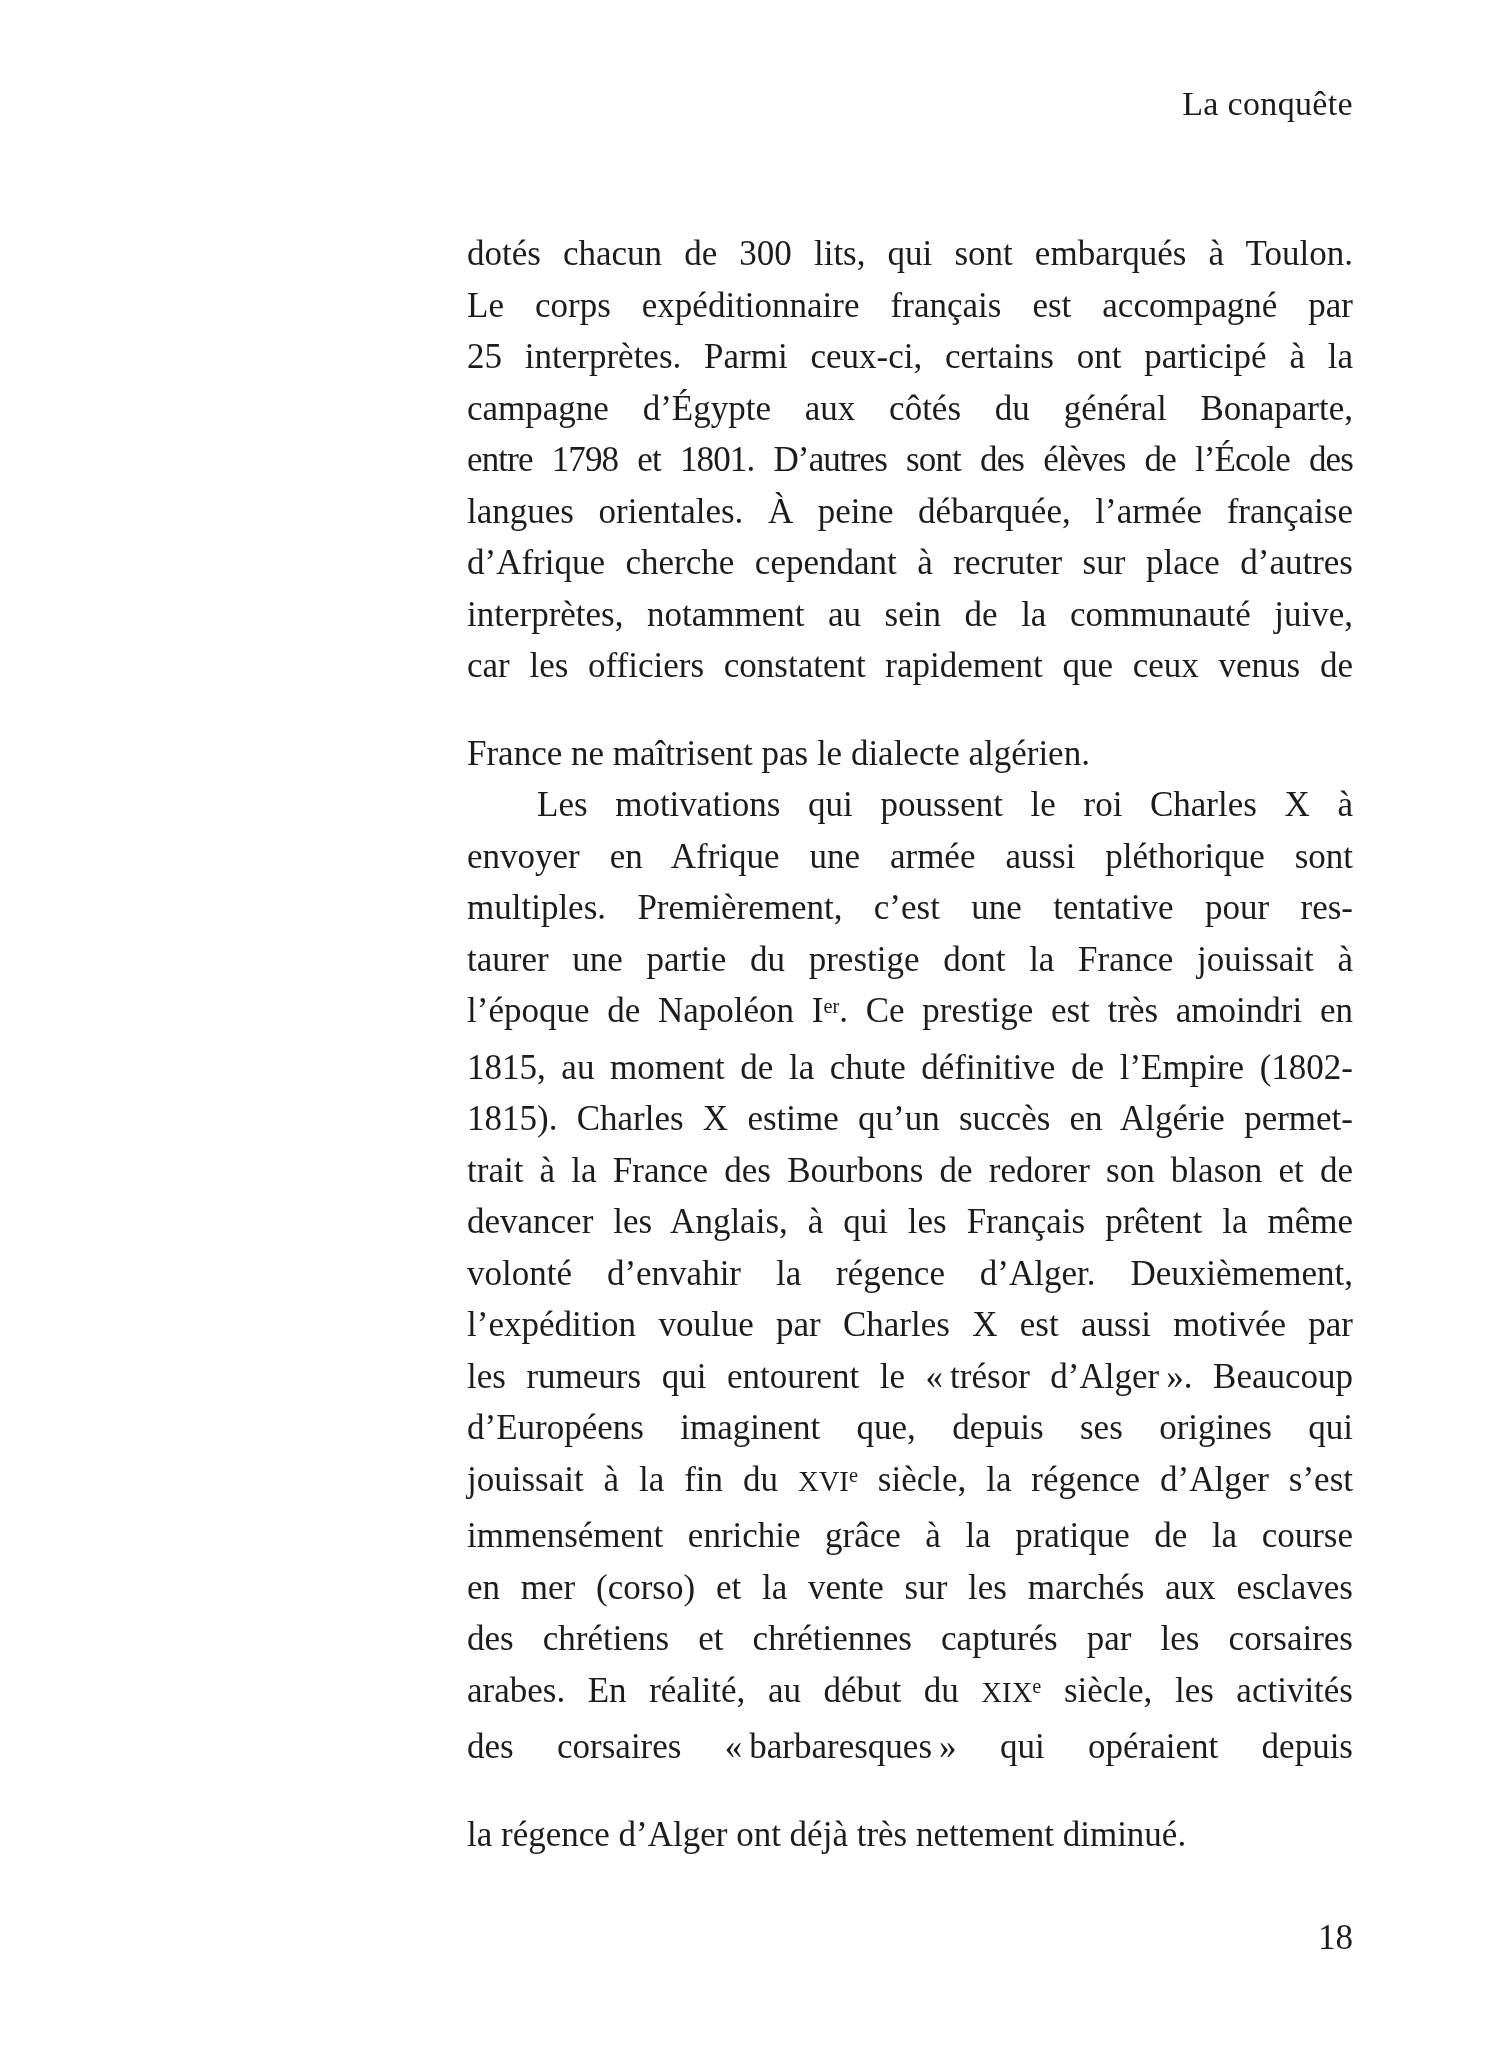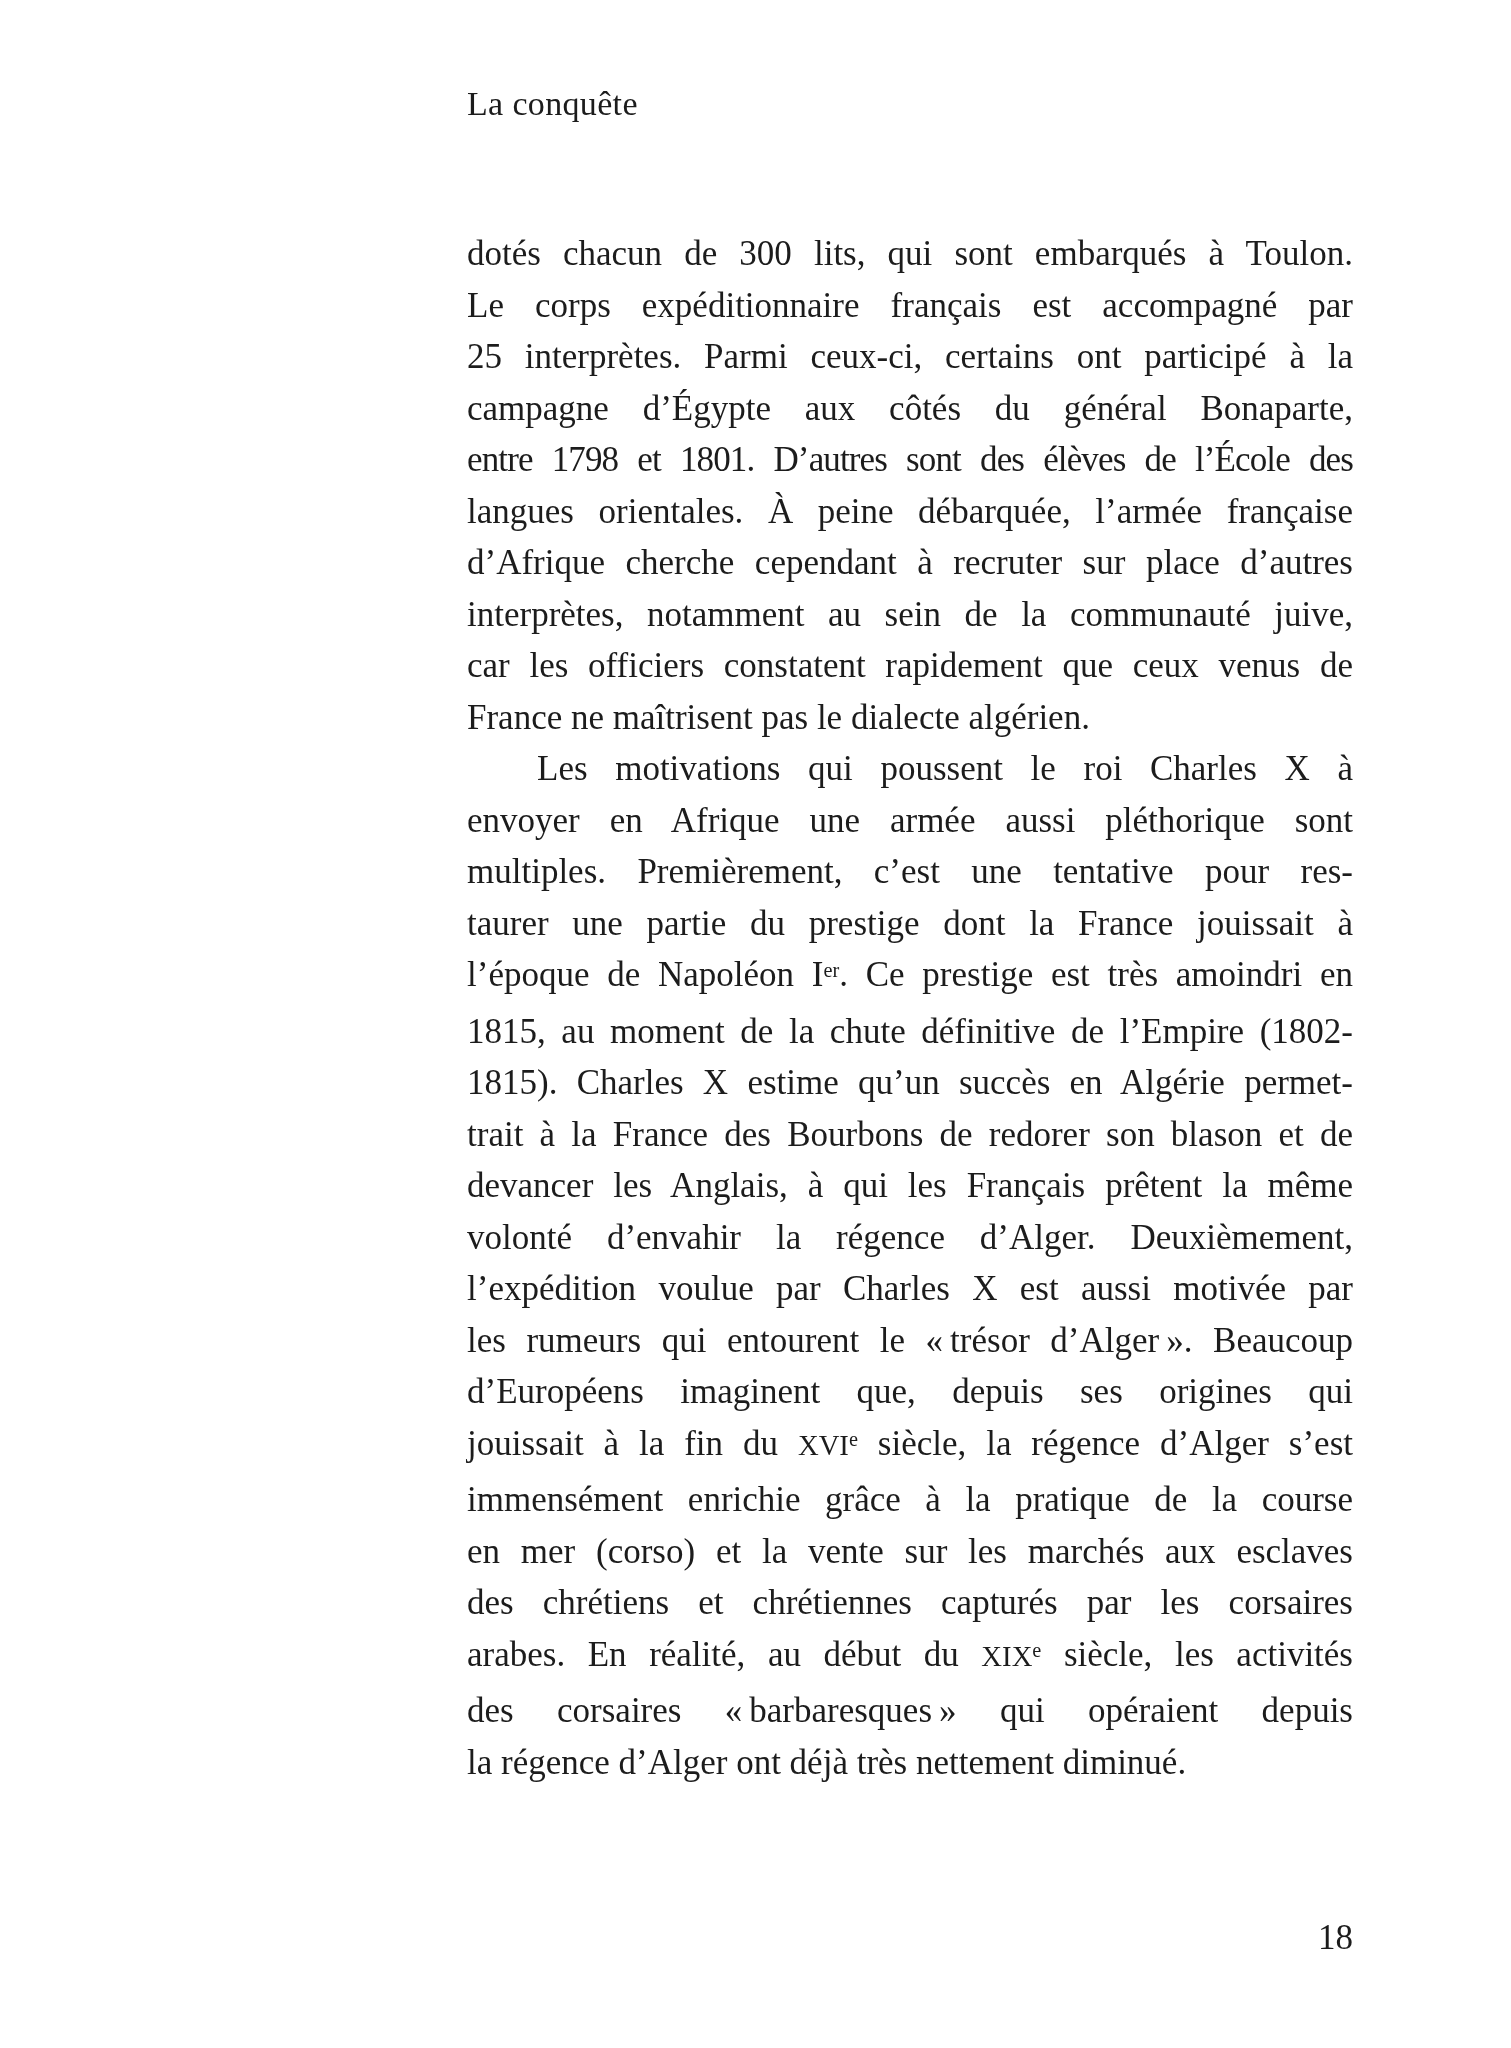--- a/index.html
+++ b/index.html
@@ -13,40 +13,41 @@
     background: #ffffff;
     font-family: "Liberation Serif", "DejaVu Serif", serif;
     color: #1c1c1c;
     overflow: hidden;
   }
   .running-head {
     position: absolute;
     top: 84px;
     left: 467px;
     width: 886px;
-    text-align: left;
+    text-align: right;
     font-size: 34px;
     line-height: 40px;
     letter-spacing: 0.01em;
   }
   .body-text {
     position: absolute;
     top: 228px;
     left: 467px;
     width: 886px;
     font-size: 35px;
     line-height: 51.5px;
   }
   .line {
     text-align: justify;
     text-align-last: justify;
     white-space: normal;
   }
   .line.last {
     text-align-last: left;
+    margin-top: 36px;
   }
   .line.indent {
     text-indent: 70px;
   }
   .line.tight {
     letter-spacing: -0.025em;
   }
   .sup {
     font-size: 0.58em;
     position: relative;

